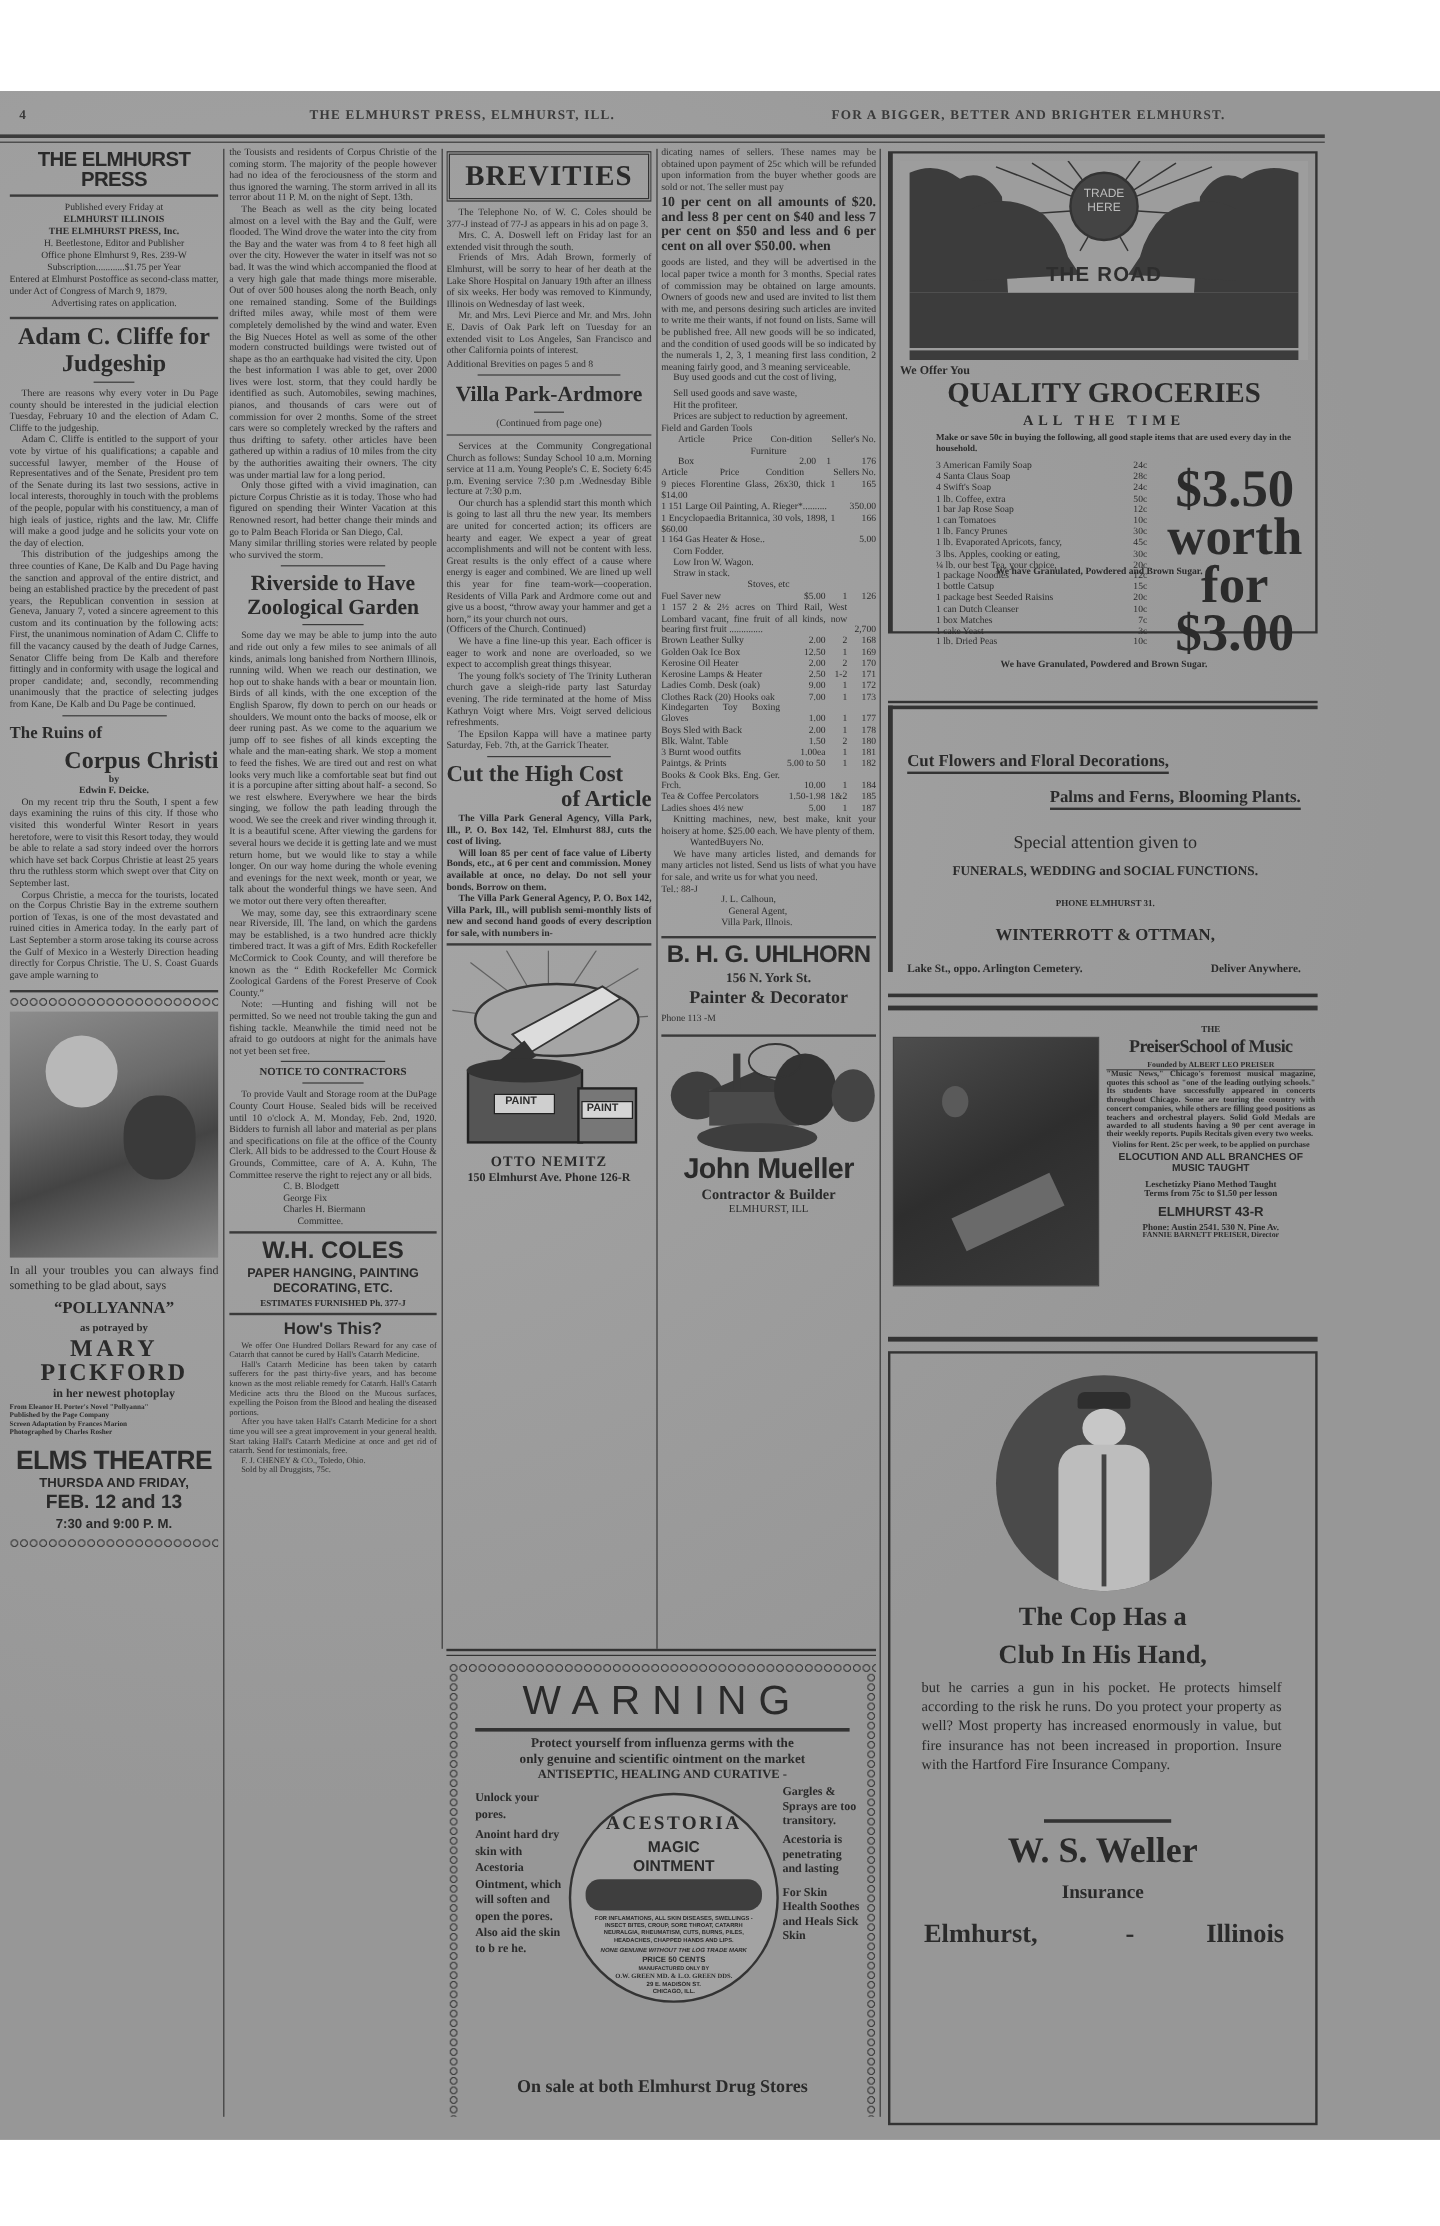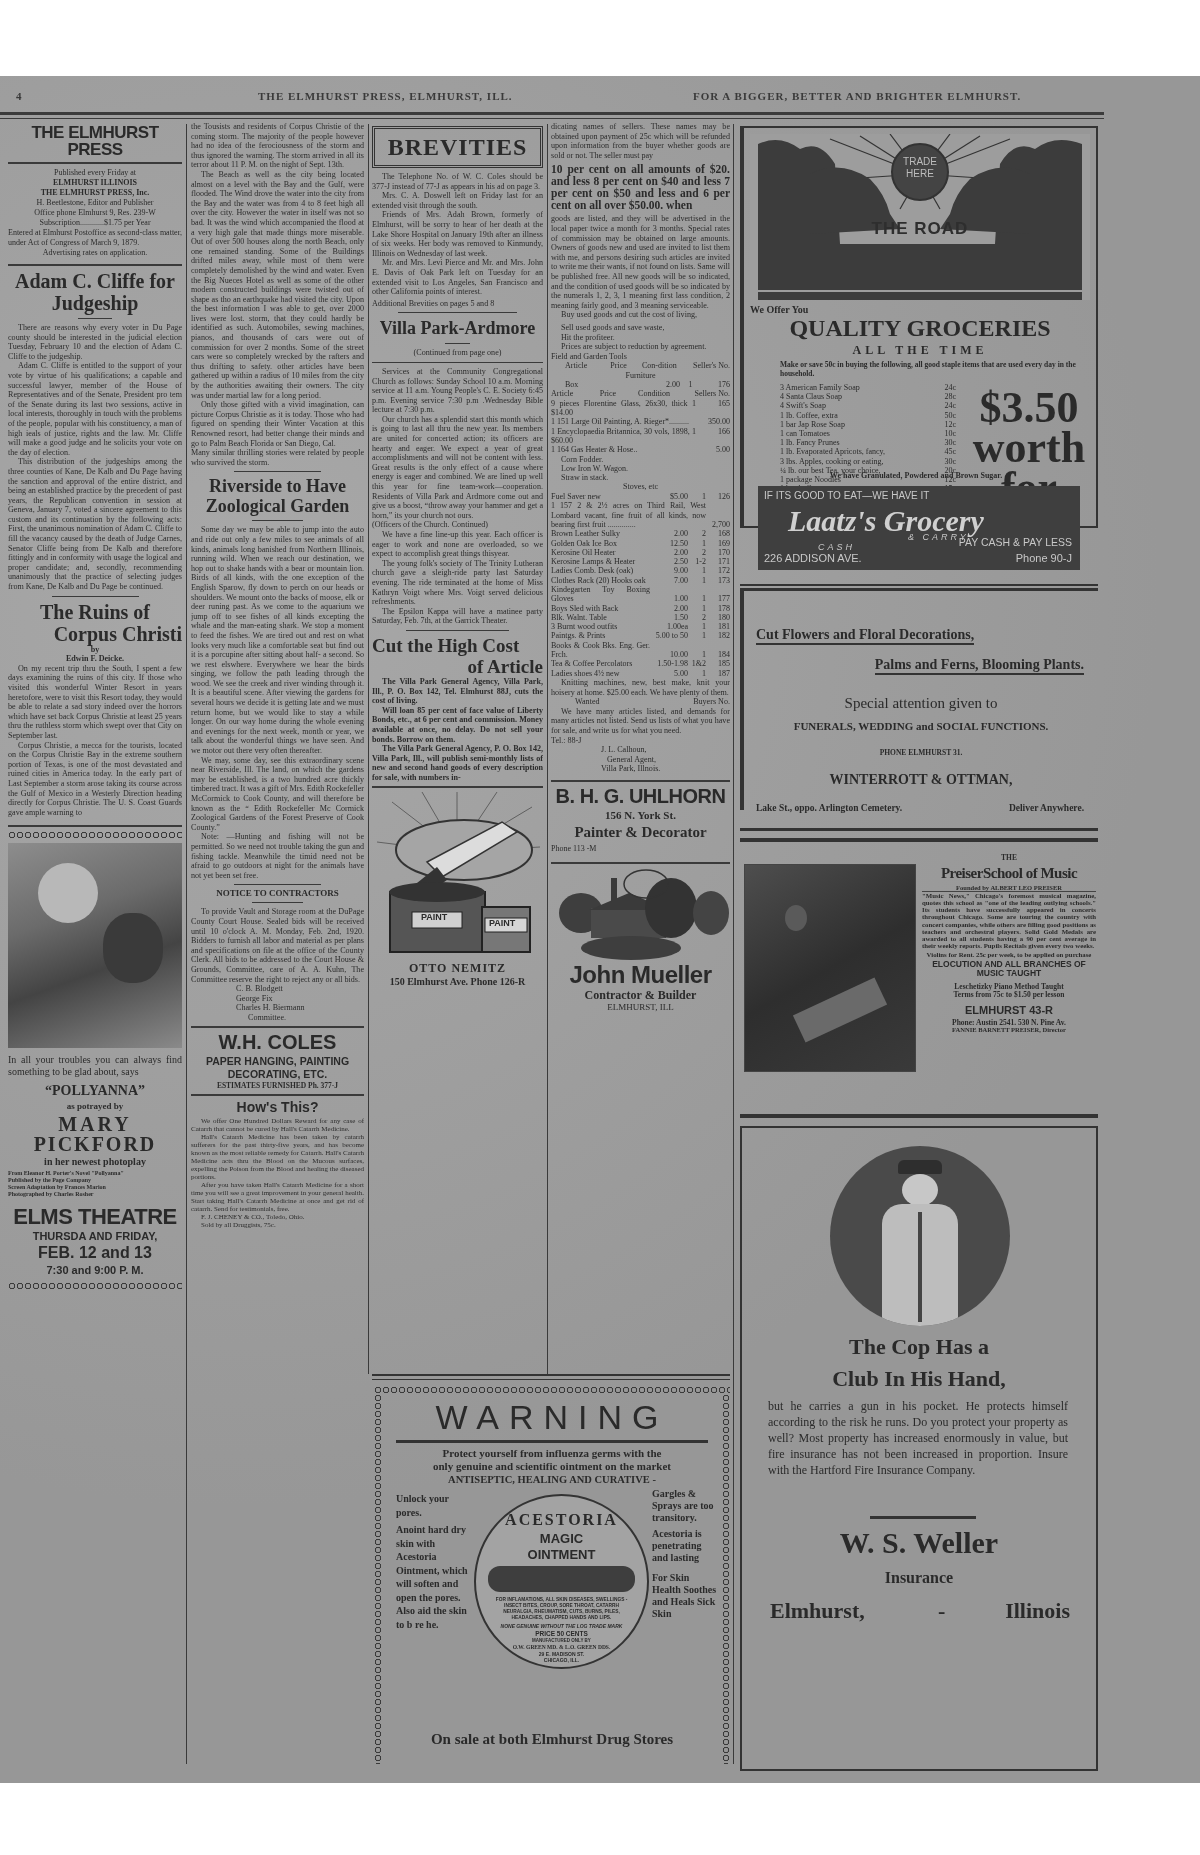--- a/index.html
+++ b/index.html
@@ -61,21 +61,21 @@
       <div style="text-align:justify">Entered at Elmhurst Postoffice as second-class matter, under Act of Congress of March 9, 1879.</div>
       <div>Advertising rates on application.</div>
     </div>
     <div class="hr" style="margin-top:6px"></div>
     <div class="hd serifbig" style="font-size:20px;line-height:22px;margin:4px 0">Adam C. Cliffe for Judgeship</div>
     <div class="shorthr" style="width:20%"></div>
     <p>There are reasons why every voter in Du Page county should be interested in the judicial election Tuesday, February 10 and the election of Adam C. Cliffe to the judgeship.</p>
     <p>Adam C. Cliffe is entitled to the support of your vote by virtue of his qualifications; a capable and successful lawyer, member of the House of Representatives and of the Senate, President pro tem of the Senate during its last two sessions, active in local interests, thoroughly in touch with the problems of the people, popular with his constituency, a man of high ieals of justice, rights and the law. Mr. Cliffe will make a good judge and he solicits your vote on the day of election.</p>
     <p>This distribution of the judgeships among the three counties of Kane, De Kalb and Du Page having the sanction and approval of the entire district, and being an established practice by the precedent of past years, the Republican convention in session at Geneva, January 7, voted a sincere agreement to this custom and its continuation by the following acts: First, the unanimous nomination of Adam C. Cliffe to fill the vacancy caused by the death of Judge Carnes, Senator Cliffe being from De Kalb and therefore fittingly and in conformity with usage the logical and proper candidate; and, secondly, recommending unanimously that the practice of selecting judges from Kane, De Kalb and Du Page be continued.</p>
     <div class="shorthr"></div>
-    <div class="serifbig" style="font-size:20px;line-height:22px;text-align:center">The Ruins of</div>
+    <div class="serifbig" style="font-size:14px;line-height:22px;text-align:left">The Ruins of</div>
     <div class="serifbig" style="font-size:20px;line-height:22px;text-align:right">Corpus Christi</div>
     <div class="center" style="font-weight:bold">by</div>
     <div class="center" style="font-weight:bold">Edwin F. Deicke.</div>
     <p>On my recent trip thru the South, I spent a few days examining the ruins of this city. If those who visited this wonderful Winter Resort in years heretofore, were to visit this Resort today, they would be able to relate a sad story indeed over the horrors which have set back Corpus Christie at least 25 years thru the ruthless storm which swept over that City on September last.</p>
     <p>Corpus Christie, a mecca for the tourists, located on the Corpus Christie Bay in the extreme southern portion of Texas, is one of the most devastated and ruined cities in America today. In the early part of Last September a storm arose taking its course across the Gulf of Mexico in a Westerly Direction heading directly for Corpus Christie. The U. S. Coast Guards gave ample warning to</p>
     <div class="hr" style="margin-top:8px"></div>
     <div class="chain" style="margin:2px 0"></div>
 
     <div class="darkimg" style="height:205px;margin:4px 0;position:relative;background:linear-gradient(160deg,#8d8d8d 0%,#6b6b6b 35%,#444 60%,#8a8a8a 100%)">
       <div style="position:absolute;left:30px;top:20px;width:60px;height:60px;border-radius:50%;background:#b8b8b8"></div>
@@ -358,21 +358,21 @@
           </tr>
       <tr>
             <td>Ladies shoes 4½ new</td>
             <td class="ralign" style="vertical-align:bottom">5.00</td>
             <td class="ralign" style="vertical-align:bottom">1</td>
             <td class="ralign" style="vertical-align:bottom">187</td>
           </tr>
     </tbody>
       </table>
     <p>Knitting machines, new, best make, knit your hoisery at home. $25.00 each. We have plenty of them.</p>
-    <div style="display:flex;justify-content:space-between;padding:0 0 0 24px">
+    <div style="display:flex;padding:0 0 0 24px">
       <span>Wanted</span>
       <span>Buyers No.</span>
     </div>
     <p>We have many articles listed, and demands for many articles not listed. Send us lists of what you have for sale, and write us for what you need.</p>
     <div>Tel.: 88-J</div>
     <div style="padding-left:50px">
       <div>J. L. Calhoun,</div>
       <div style="padding-left:6px">General Agent,</div>
       <div>Villa Park, Illnois.</div>
     </div>
@@ -545,29 +545,20 @@
         </table>
       <div style="position:absolute;left:225px;top:260px;width:120px">
         <div class="bigprice">$3.50</div>
         <div class="bigprice">worth</div>
         <div class="bigprice">for</div>
         <div class="bigprice">$3.00</div>
       </div>
       <div class="hd" style="position:absolute;left:0;top:422px;width:352px;font-size:8px">We have Granulated, Powdered and Brown Sugar.</div>
     </div>
     <div class="hd" style="position:absolute;left:0;top:346px;width:352px;font-size:8px">We have Granulated, Powdered and Brown Sugar.</div>
-    <div style="position:absolute;left:18px;top:360px;width:322px;height:84px;background:#3f3f3f;color:#c8c8c8">
-      <div class="sans" style="position:absolute;left:6px;top:4px;font-size:10px">IF ITS GOOD TO EAT—WE HAVE IT</div>
-      <div class="serifbig" style="position:absolute;left:30px;top:18px;font-size:30px;font-style:italic;color:#d0d0d0">Laatz's Grocery</div>
-      <div class="sans" style="position:absolute;left:60px;top:56px;font-size:9px;letter-spacing:3px;font-style:italic">CASH</div>
-      <div class="sans" style="position:absolute;left:150px;top:46px;font-size:9px;letter-spacing:3px;font-style:italic">&amp; CARRY</div>
-      <div class="sans" style="position:absolute;right:8px;top:50px;font-size:10.5px">PAY CASH &amp; PAY LESS</div>
-      <div class="sans" style="position:absolute;left:6px;top:66px;font-size:11px">226 ADDISON AVE.</div>
-      <div class="sans" style="position:absolute;right:8px;top:66px;font-size:11px">Phone 90-J</div>
-    </div>
 
     <div style="position:absolute;left:0;top:458px;width:358px;height:2px;background:#333"></div>
 
     <div style="position:absolute;left:0;top:462px;width:358px;height:222px;border-left:4px solid #333;border-top:3px solid #333">
       <div class="serifbig" style="position:absolute;left:12px;top:36px;font-size:14px;border-bottom:2px solid #333">Cut Flowers and Floral Decorations,</div>
       <div class="serifbig" style="position:absolute;right:14px;top:66px;font-size:14px;border-bottom:2px solid #333">Palms and Ferns, Blooming Plants.</div>
       <div class="hd" style="position:absolute;left:0;top:105px;width:354px;font-size:15px;font-weight:normal">Special attention given to</div>
       <div class="hd" style="position:absolute;left:0;top:130px;width:354px;font-size:11px">FUNERALS, WEDDING and SOCIAL FUNCTIONS.</div>
       <div class="hd" style="position:absolute;left:0;top:158px;width:354px;font-size:7.5px">PHONE ELMHURST 31.</div>
       <div class="hd" style="position:absolute;left:0;top:182px;width:354px;font-size:14px">WINTERROTT &amp; OTTMAN,</div>

